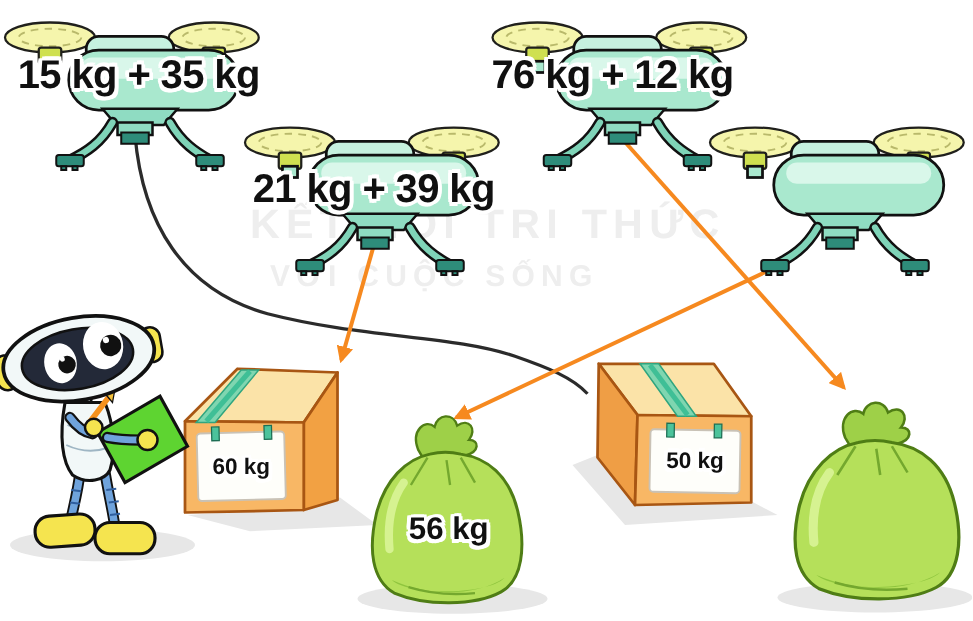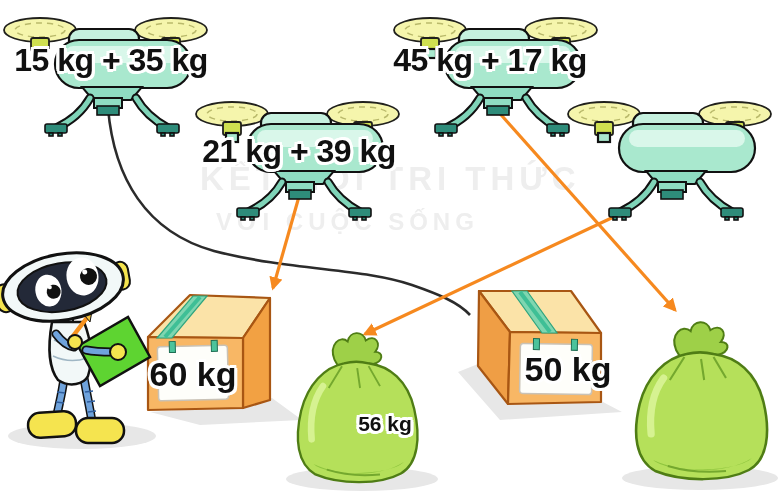--- a/index.html
+++ b/index.html
@@ -18,22 +18,22 @@
   
   .halo{
     position:absolute;transform:translate(-50%,-50%);
     color:#101010;font-weight:bold;white-space:nowrap;z-index:5;
     text-shadow:
       -2px -2px 0 #fff,-2px 2px 0 #fff,2px -2px 0 #fff,2px 2px 0 #fff,
       -3px 0 0 #fff,3px 0 0 #fff,0 -3px 0 #fff,0 3px 0 #fff,
       -3px -2px 0 #fff,3px 2px 0 #fff,-2px 3px 0 #fff,2px -3px 0 #fff;
   }
   .drone-label{font-size:32px;letter-spacing:-0.5px;}
-  .weight-label{font-size:34px;}
-  .bag-label{font-size:21px;margin-left:26px;}
+  .weight-label{font-size:18px;}
+  .bag-label{font-size:25px;}
   
   .disc{fill:#F5F5AC;stroke:#20201c;stroke-width:1.8;}
   .disc-dash{fill:none;stroke:#B9B96B;stroke-width:1.5;stroke-dasharray:6 5;}
   .hub{fill:#CFE050;stroke:#20201c;stroke-width:1.8;}
   .mint{fill:#A9E8CE;stroke:#111;stroke-width:2.2;}
   .mint-light{fill:#C6F1DF;stroke:#111;stroke-width:2.2;}
   .mint-mid{fill:#8FDCC2;stroke:#111;stroke-width:2;}
   .teal{fill:#2E8C7A;stroke:#111;stroke-width:1.6;}
   .leg-out{fill:none;stroke:#111;stroke-width:9;stroke-linecap:round;}
   .leg-in{fill:none;stroke:#7FD4B8;stroke-width:5;stroke-linecap:round;}
@@ -190,18 +190,18 @@
         <circle cx="53" cy="290" r="7" fill="#111"></circle>
         <circle cx="90" cy="281" r="8.5" fill="#111"></circle>
         <circle cx="50" cy="285" r="2" fill="#fff"></circle>
         <circle cx="87" cy="276" r="2.5" fill="#fff"></circle>
       </g>
     </g>
   </svg>
 
   <div class="halo drone-label" style="left:111px;top:60px">15 kg + 35 kg</div>
   <div class="halo drone-label" style="left:299px;top:151px">21 kg + 39 kg</div>
-  <div class="halo drone-label" style="left:490px;top:60px">45 kg + 17 kg</div>
+  <div class="halo drone-label" style="left:490px;top:60px">76 kg + 12 kg</div>
 
   <div class="halo weight-label" style="left:193px;top:374px">60 kg</div>
   <div class="halo bag-label" style="left:359px;top:424px">56 kg</div>
-  <div class="halo weight-label" style="left:568px;top:369px">50 kg</div>
+  <div class="halo weight-label" style="left:556px;top:369px">50 kg</div>
 </div>
 
 </body></html>

